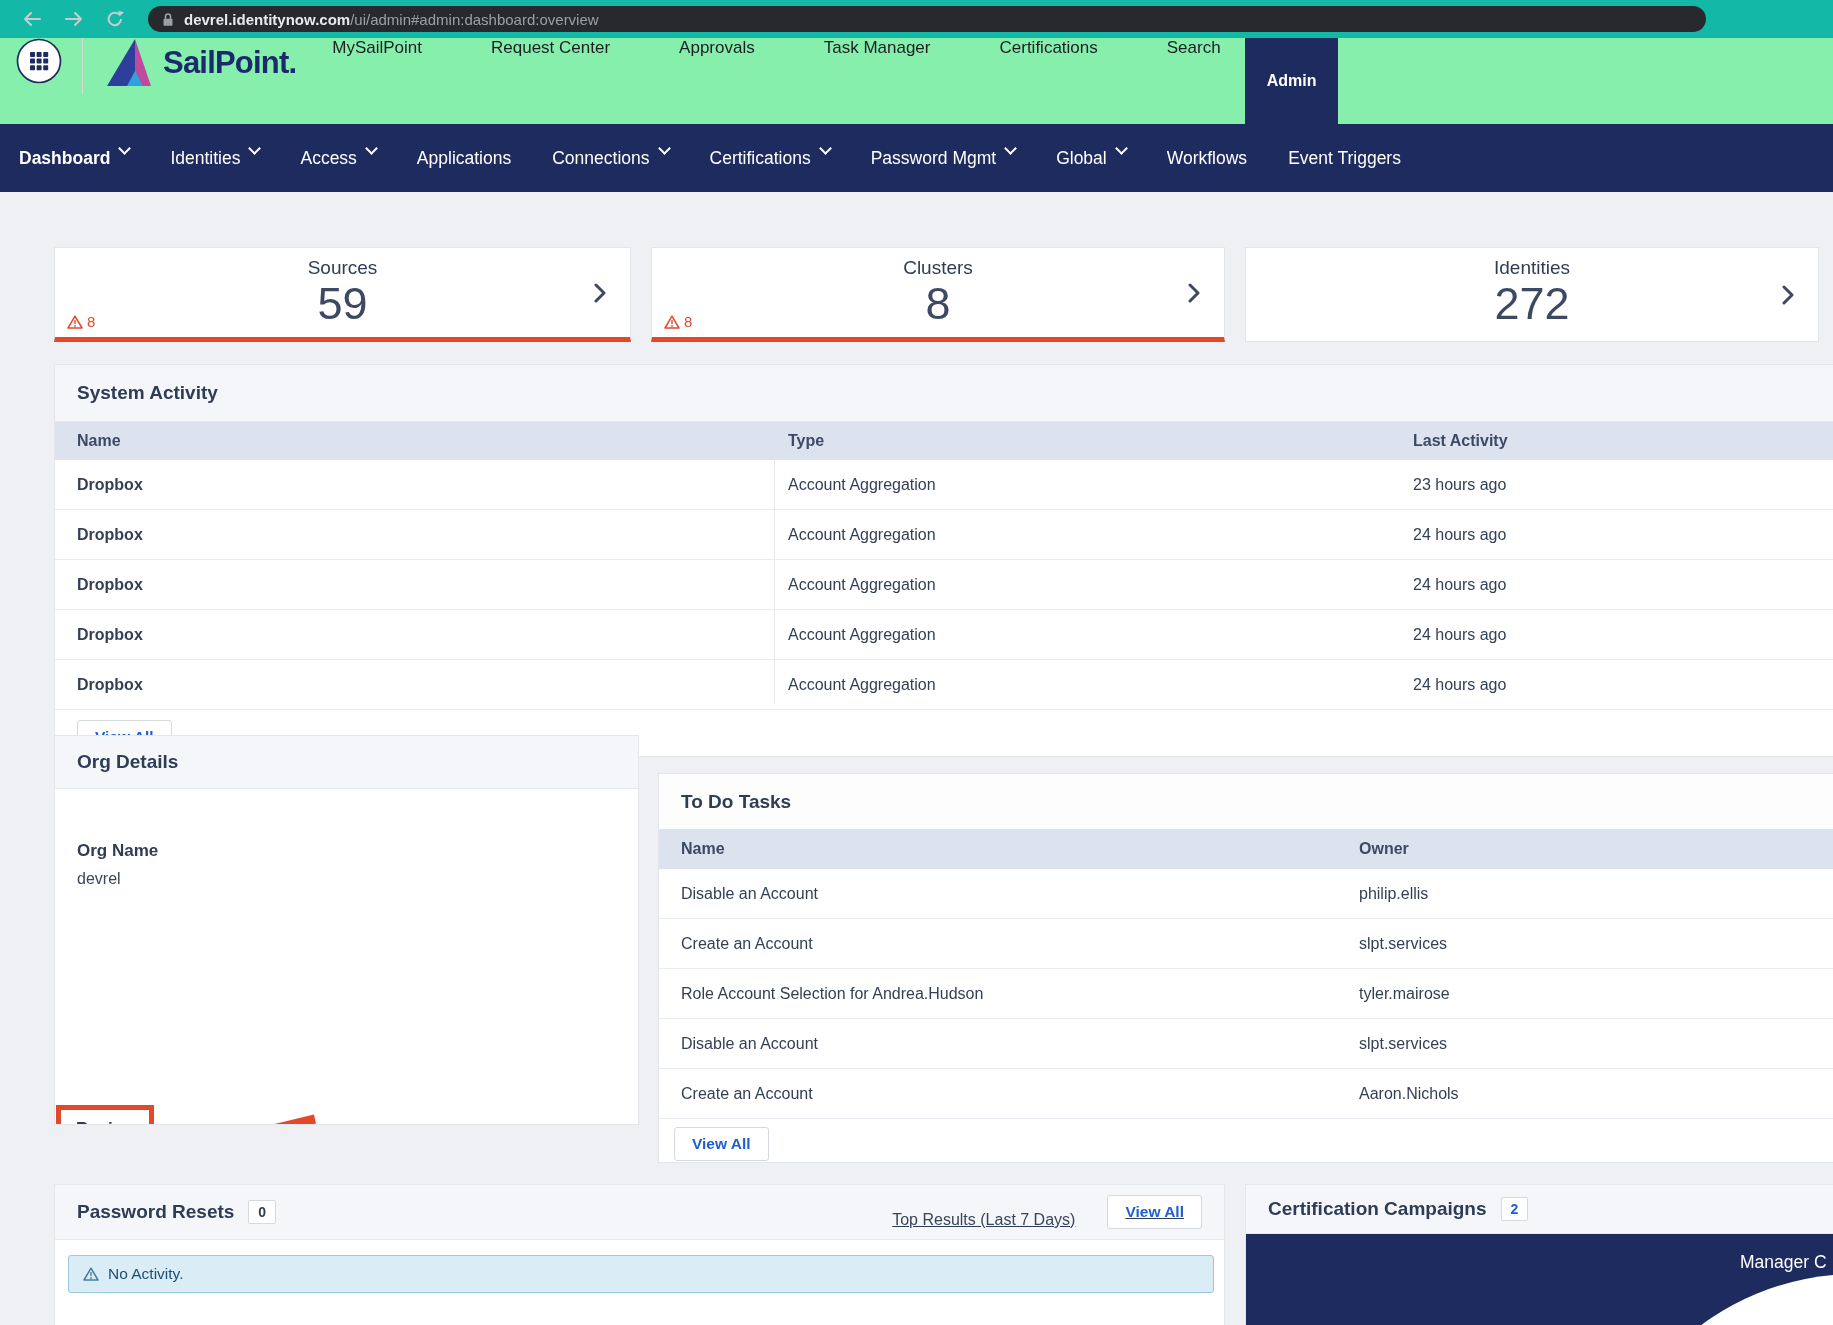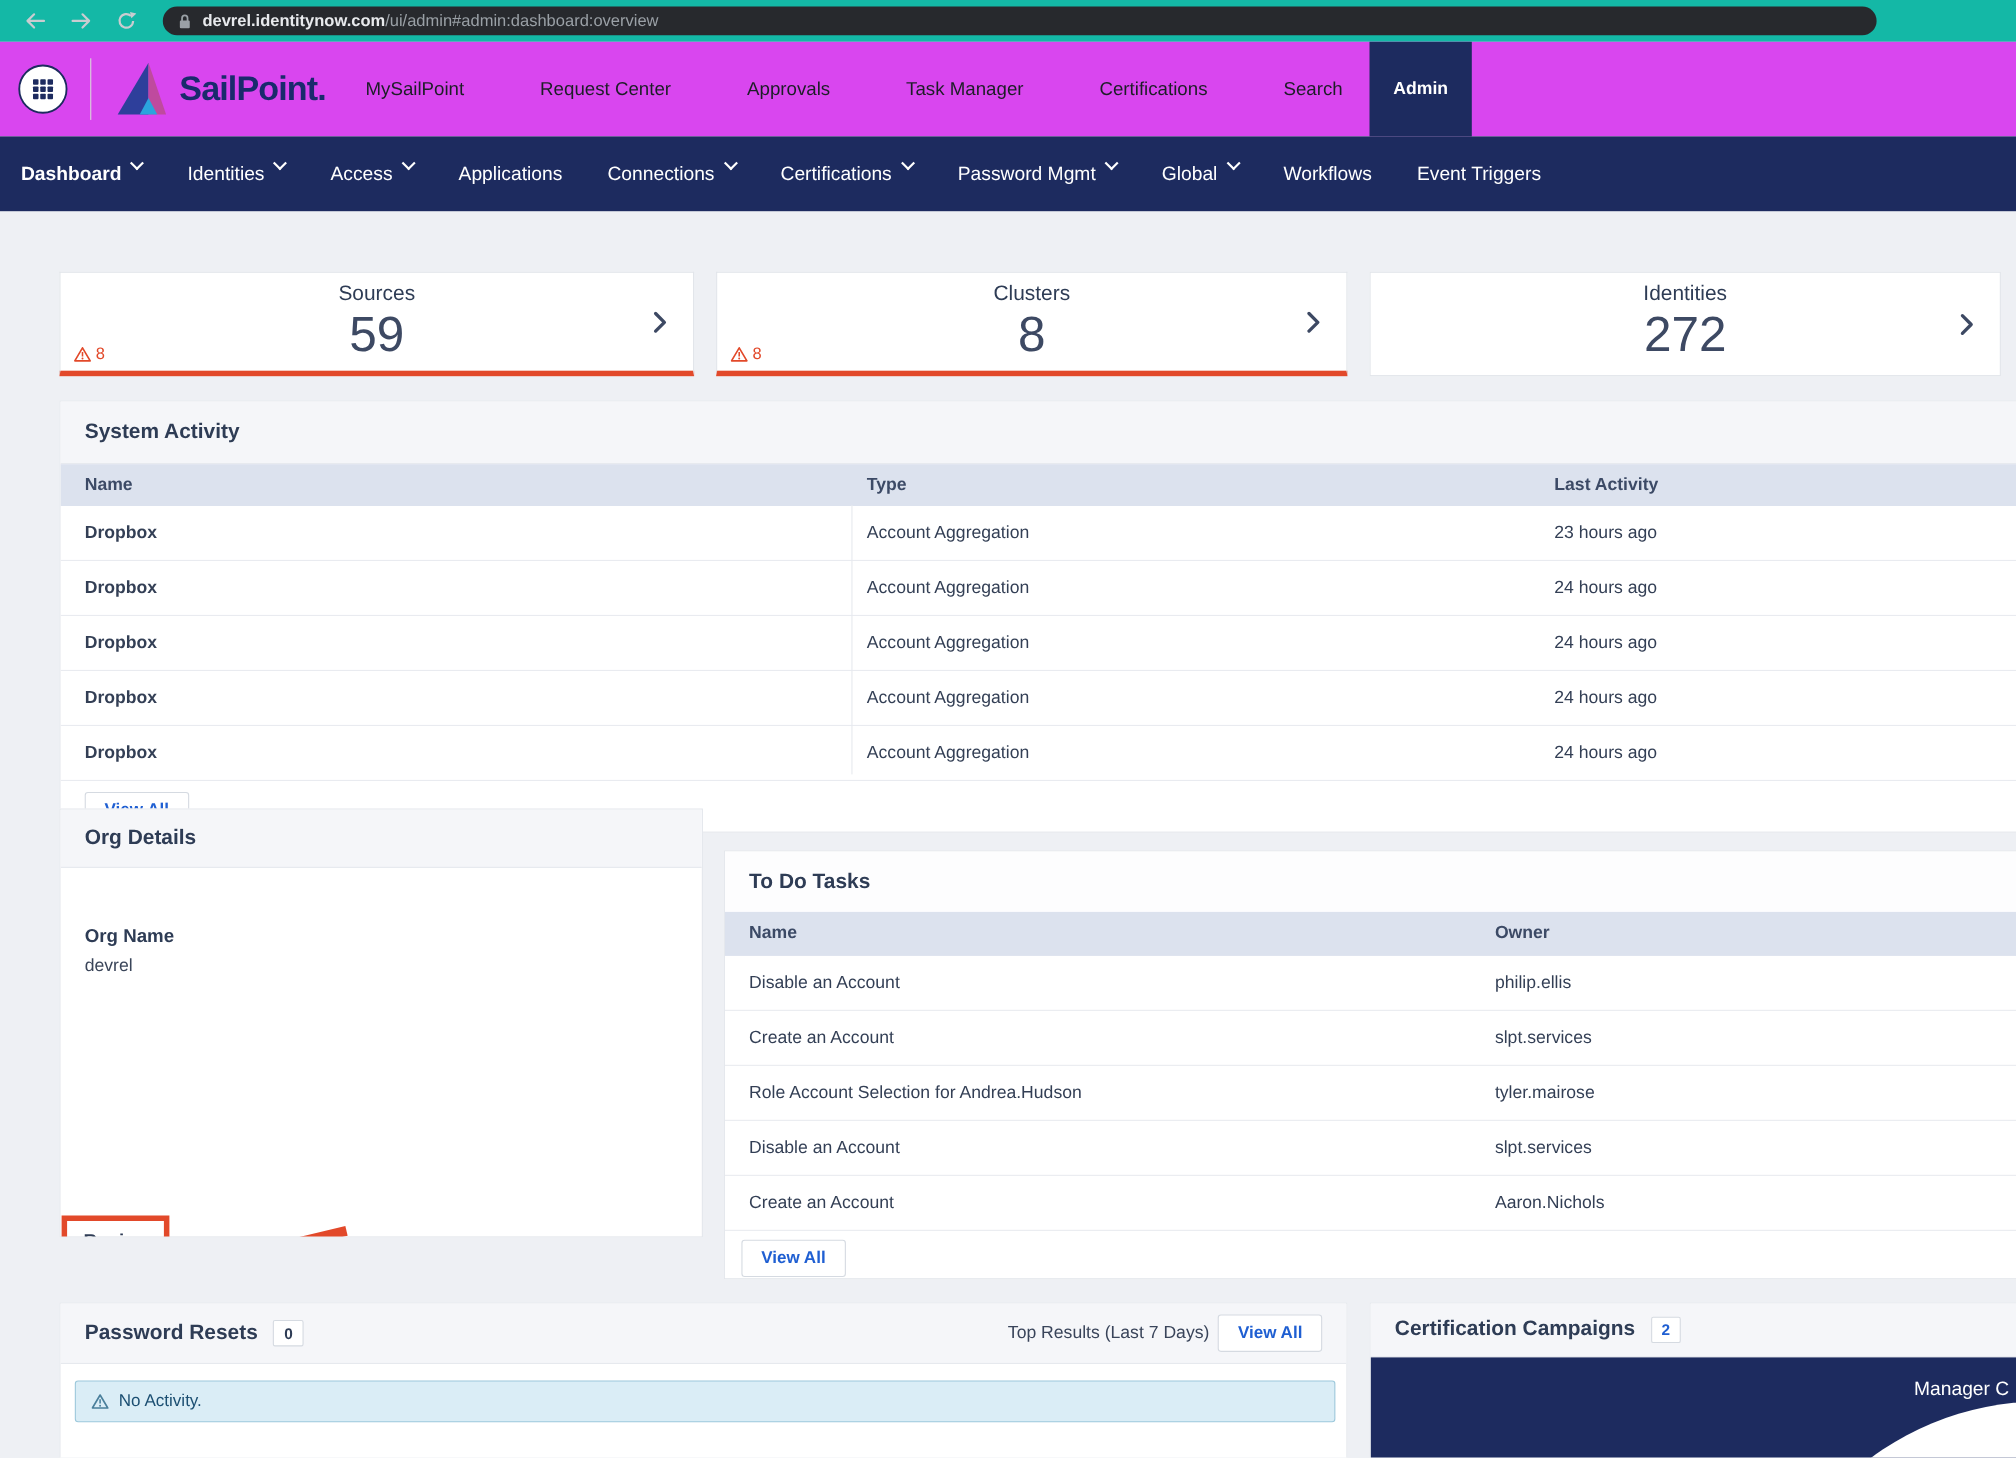--- a/index.html
+++ b/index.html
@@ -10,22 +10,22 @@
   .browser-bar{position:absolute;top:0;left:0;width:100%;height:38px;background:#14b8a6;
     display:flex;align-items:center;}
   .bb-btn{margin-left:22px;display:flex;align-items:center;cursor:pointer;}
   .url-pill{margin-left:24px;height:26px;flex:0 0 1530px;background:#27292d;border-radius:14px;
     display:flex;align-items:center;padding:0 14px;}
   .url-text{font-size:15px;margin-left:10px;white-space:nowrap;}
   .url-domain{color:#e8eaed;font-weight:bold;}
   .url-path{color:#9aa0a6;}
 
   
-  .top-nav{position:absolute;top:38px;left:0;width:100%;height:86px;background:#d946ef;
-    display:flex;align-items:center;}
+  .top-nav{position:absolute;top:38px;left:0;width:100%;height:86px;background:#86efac;
+    display:flex;align-items:flex-start;}
   .grid-btn{margin-left:16px;width:46px;height:46px;flex:0 0 auto;cursor:pointer;}
   .nav-divider{width:1px;height:56px;background:#d8d8d8;margin:0 20px 0 20px;}
   .brand{display:flex;align-items:center;cursor:pointer;}
   .brand-text{font-size:31px;font-weight:bold;color:#1a2a6c;letter-spacing:-0.8px;margin-left:8px;}
   .top-items{display:flex;align-items:center;gap:69px;margin-left:36px;font-size:17px;color:#1c1e26;}
   .top-item{cursor:pointer;white-space:nowrap;}
   .admin-tab{margin-left:24px;align-self:stretch;display:flex;align-items:center;
     padding:0 22px;background:#1d2b5f;color:#ffffff;font-weight:bold;font-size:16px;cursor:pointer;}
 
   
@@ -88,21 +88,21 @@
   #todo{left:658px;top:773px;width:1212px;height:390px;}
   #todo .panel-head{height:55px;background:#fdfdfe;border-bottom:none;}
   #todo .tbl-head{height:40px;}
   #todo .row{height:49px;}
   .td-owner{left:700px;width:340px;}
   #todo .panel-foot{padding-left:15px;height:49px;}
 
   
   #password-resets{left:54px;top:1184px;width:1171px;height:250px;}
   #password-resets .panel-head{height:54px;}
-  .ph-right{margin-left:auto;display:flex;align-items:center;gap:8px;}
+  .ph-right{margin-left:auto;display:flex;align-items:flex-end;gap:32px;text-decoration:underline;}
   .top-results{font-weight:normal;font-size:16px;color:#39445a;}
   .info-alert{margin:15px 10px 0 13px;height:38px;background:#daedf6;border:1px solid #9cc8db;
     border-radius:3px;display:flex;align-items:center;padding-left:14px;box-sizing:border-box;
     font-size:15.5px;color:#1c4f72;}
   .info-alert span{margin-left:9px;}
 
   
   #cert-campaigns{left:1245px;top:1184px;width:625px;height:250px;}
   #cert-campaigns .panel-head{height:48px;}
   .cert-body{position:relative;height:202px;background:#1d2b5f;overflow:hidden;}

